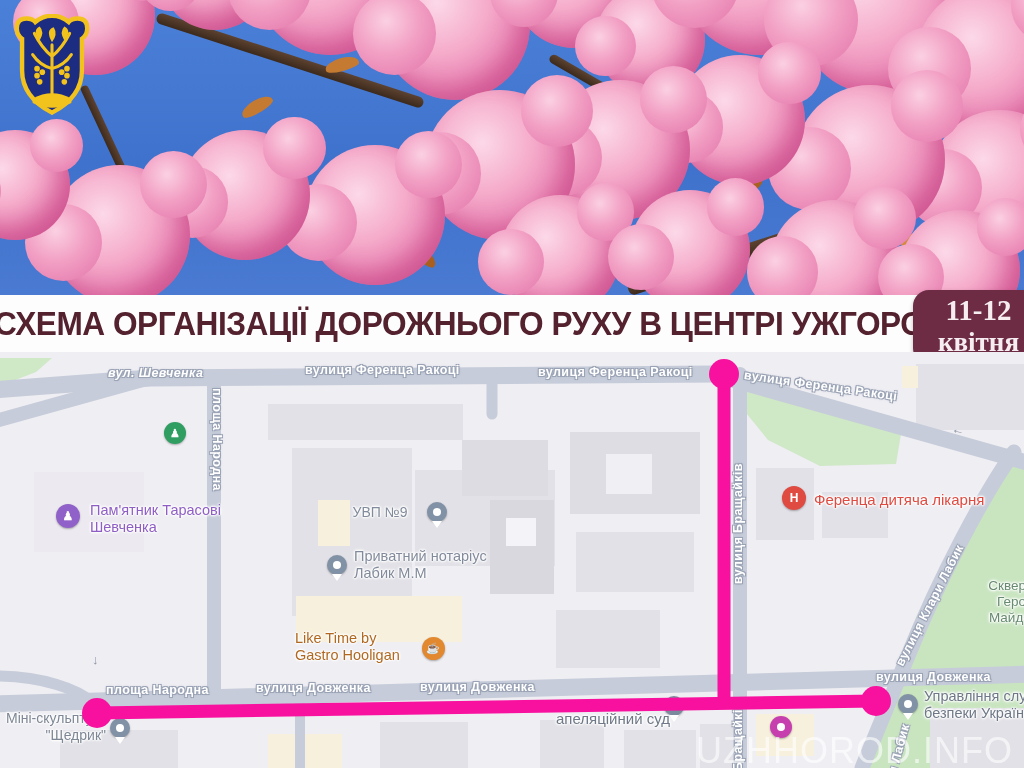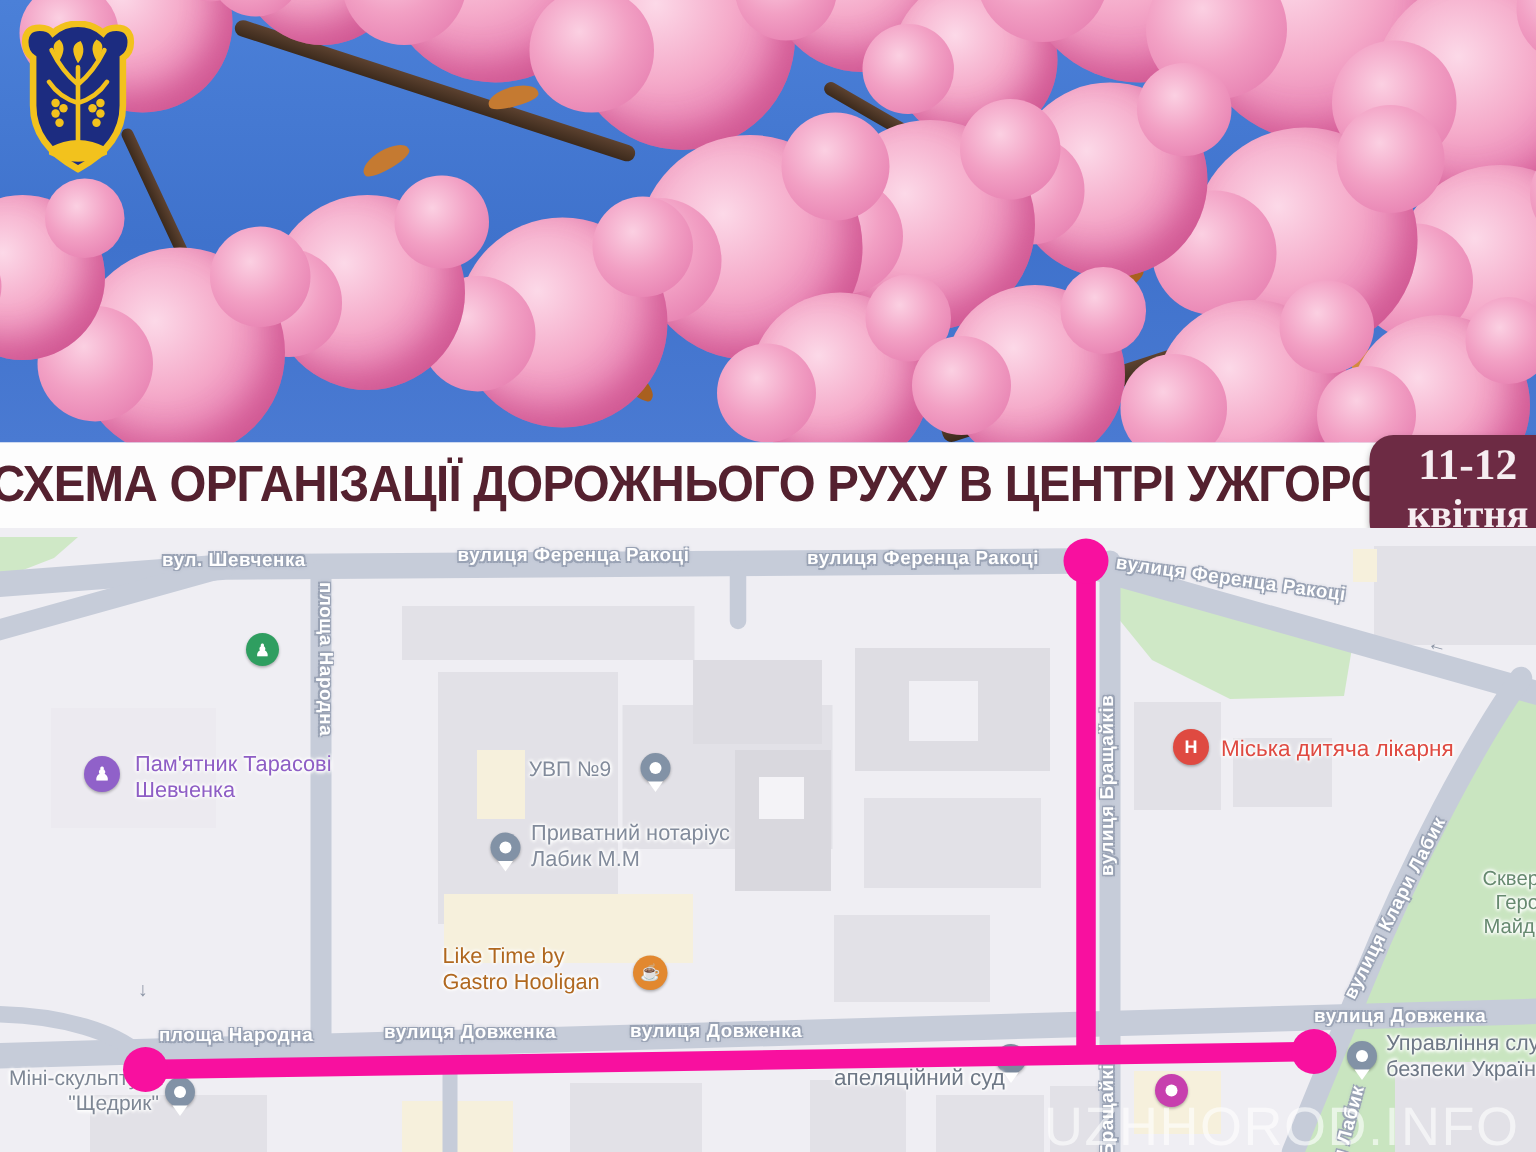--- a/index.html
+++ b/index.html
@@ -166,21 +166,21 @@
         <path d="M1014,100 C985,140 940,224 908,304 L862,416" stroke-width="15"></path>
         <path d="M-8,352 L1032,322" stroke-width="17"></path>
         <path d="M214,28 L214,346" stroke-width="14"></path>
         <path d="M300,350 L300,416" stroke-width="10"></path>
         <path d="M492,24 L492,62" stroke-width="11"></path>
         <path d="M740,22 L740,416" stroke-width="14"></path>
         <path d="M-8,324 C45,324 78,338 92,350" stroke-width="11"></path>
       </g>
     </svg>
 
-    <span class="street-label" style="left:108px;top:14px;">вул. Шевченка</span>
+    <span class="street-label" style="left:108px;top:14px;font-style:italic;">вул. Шевченка</span>
     <span class="street-label" style="left:305px;top:11px;">вулиця Ференца Ракоці</span>
     <span class="street-label" style="left:538px;top:13px;">вулиця Ференца Ракоці</span>
     <span class="street-label vlabel" style="left:745px;top:16px;transform:rotate(8deg);">вулиця Ференца Ракоці</span>
     <span class="street-label vlabel" style="left:224px;top:36px;transform:rotate(90deg);">площа Народна</span>
     <span class="street-label vlabel" style="left:731px;top:232px;transform:rotate(-90deg);">вулиця Бращайків</span>
     <span class="street-label vlabel" style="left:731px;top:470px;transform:rotate(-90deg);">вулиця Бращайків</span>
     <span class="street-label" style="left:106px;top:331px;">площа Народна</span>
     <span class="street-label" style="left:256px;top:329px;">вулиця Довженка</span>
     <span class="street-label" style="left:420px;top:328px;">вулиця Довженка</span>
     <span class="street-label" style="left:876px;top:318px;">вулиця Довженка</span>
@@ -237,21 +237,21 @@
       <span class="glyph" style="font-size:9px;">Ⅲ</span>
     </div>
     <div class="poi-label" style="left:556px;top:358px;font-size:15px;color:#6e7886;">
       <span>апеляційний суд</span>
     </div>
 
     <div class="circle-marker" style="left:782px;top:134px;width:24px;height:24px;background:#df4a41;font-size:12px;">
       <span>H</span>
     </div>
     <div class="poi-label" style="left:814px;top:139px;font-size:15px;color:#df4a41;">
-      <span>Міська дитяча лікарня</span>
+      <span>Ференца дитяча лікарня</span>
     </div>
 
     <div class="circle-marker" style="left:770px;top:364px;width:22px;height:22px;background:#c73fae;font-size:10px;">
       <span class="dot" style="position:absolute;inset:7px;background:#fff;border-radius:50%;"></span>
     </div>
 
     <div class="pin" style="left:898px;top:342px;">
         <span class="dot"></span>
       </div>
     <div class="poi-label" style="left:924px;top:336px;font-size:14.5px;color:#6e7886;">

